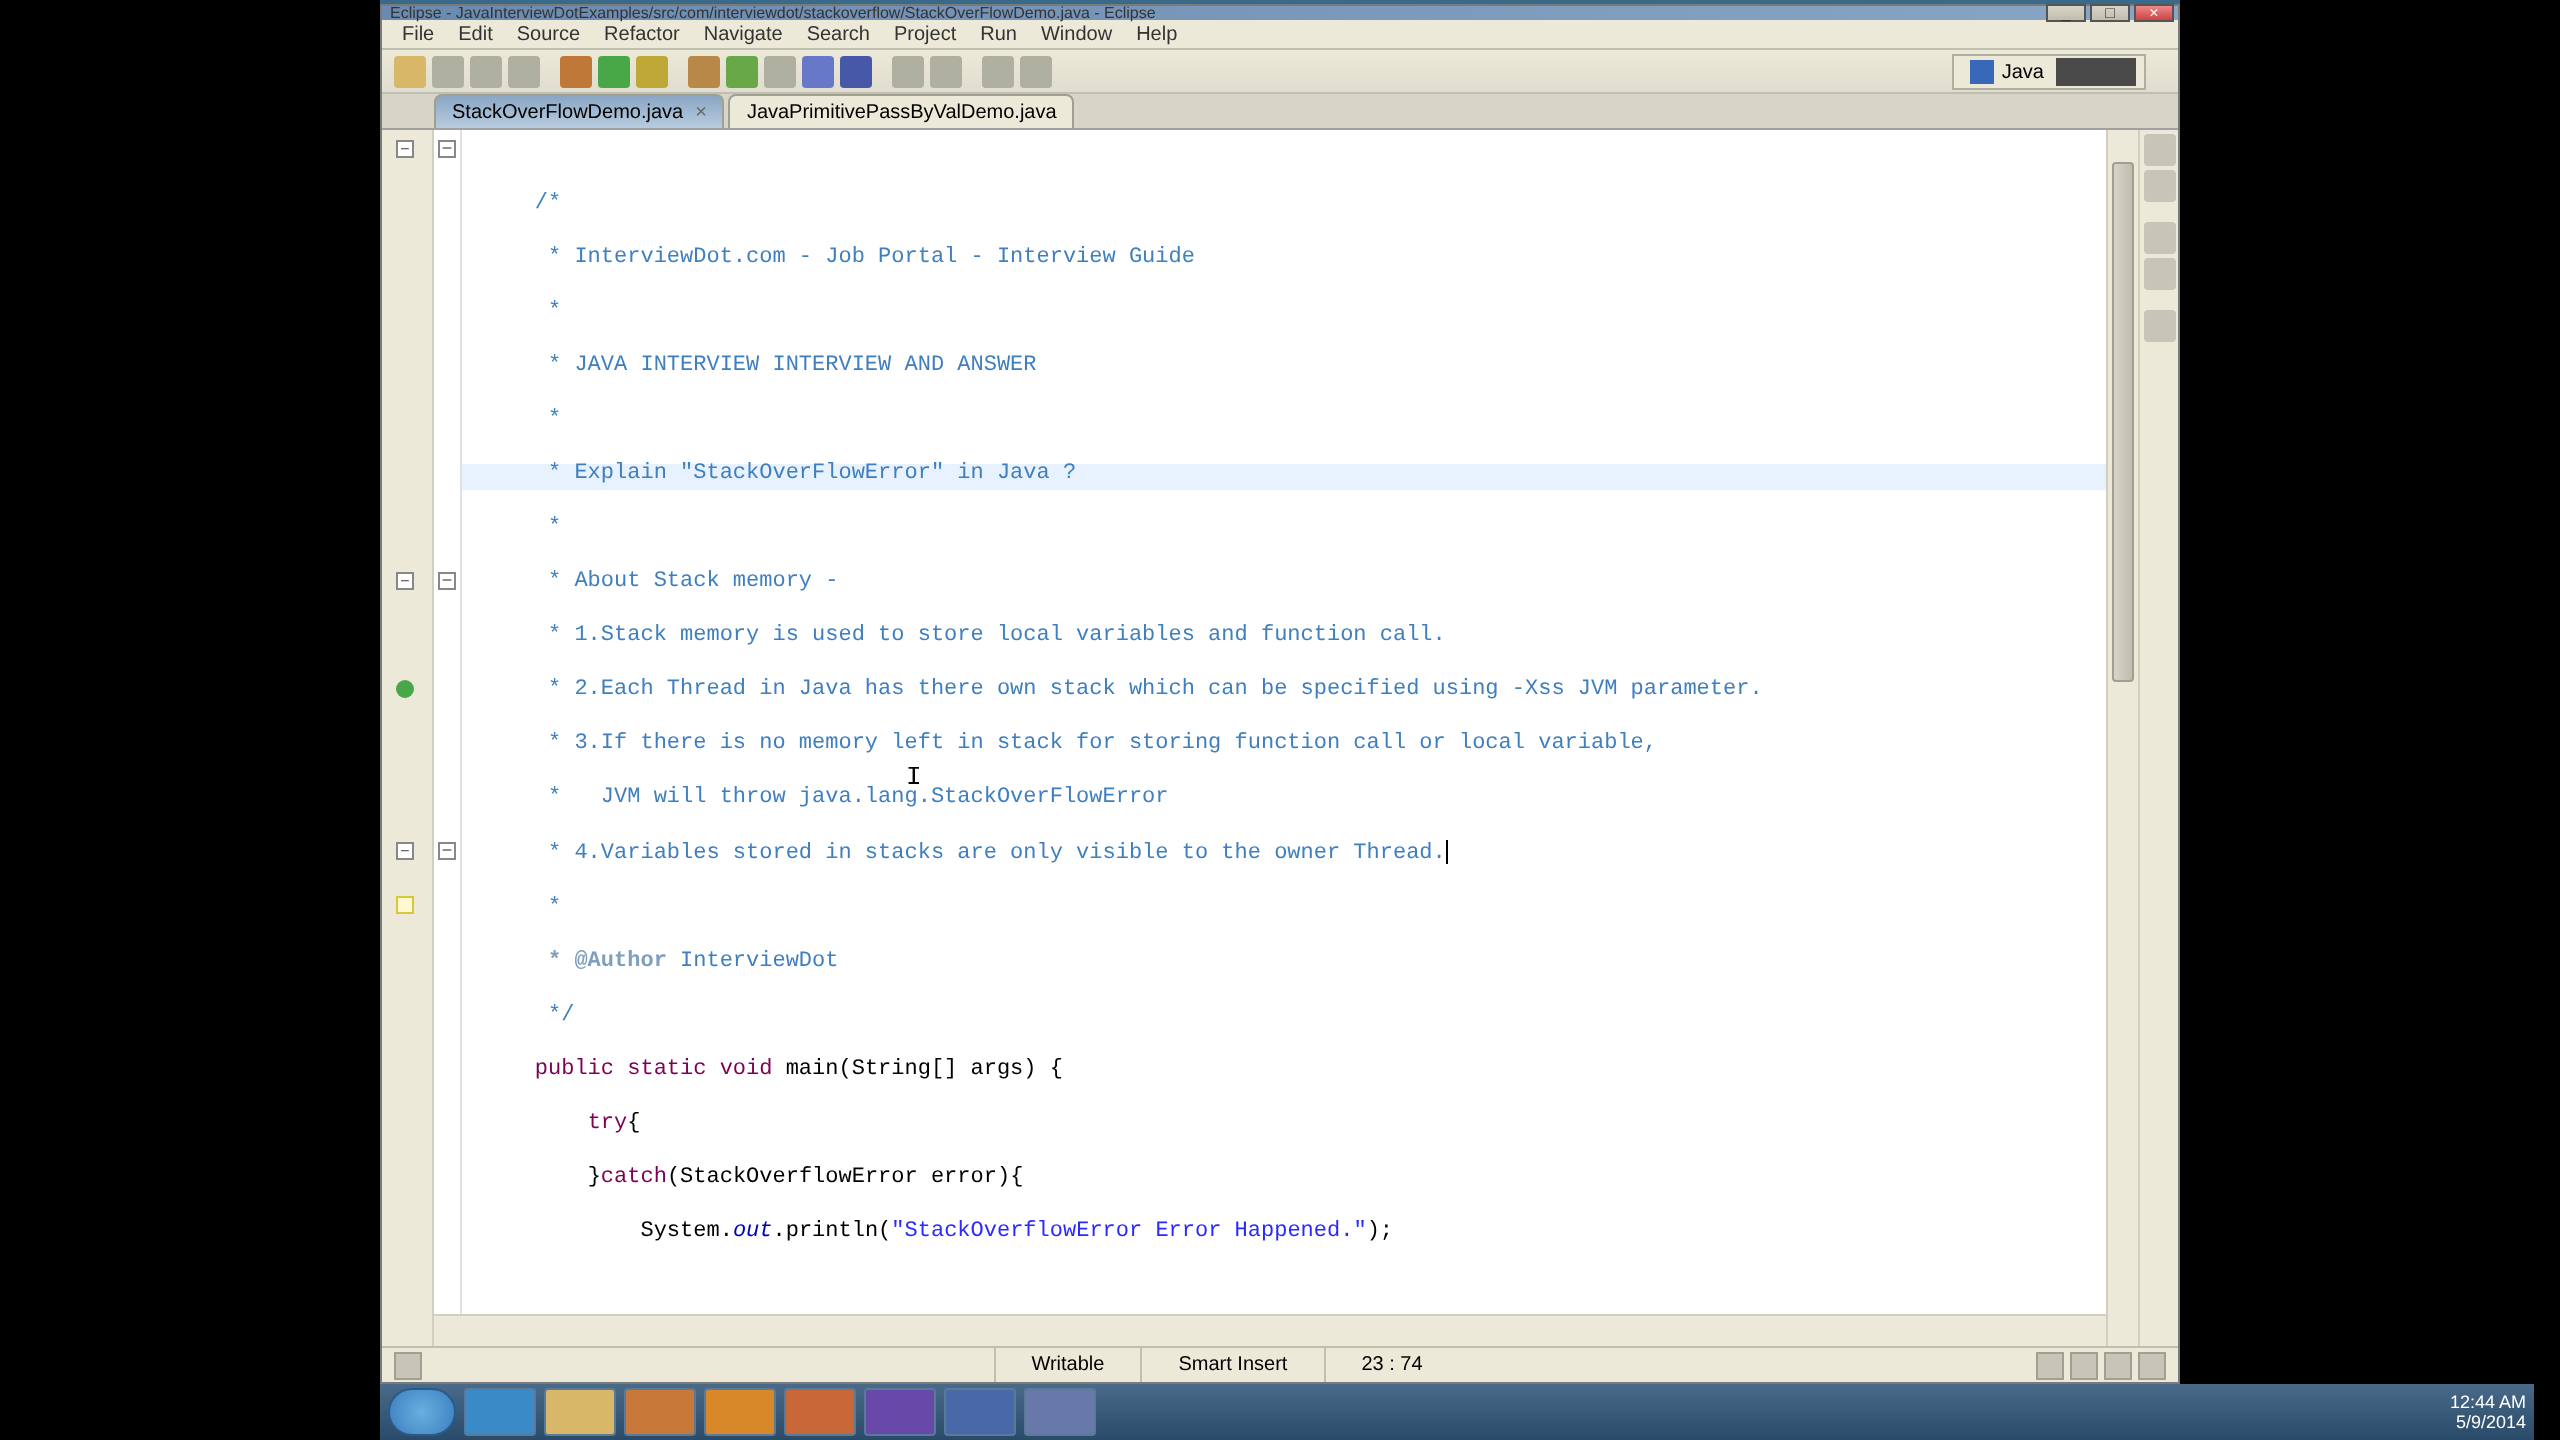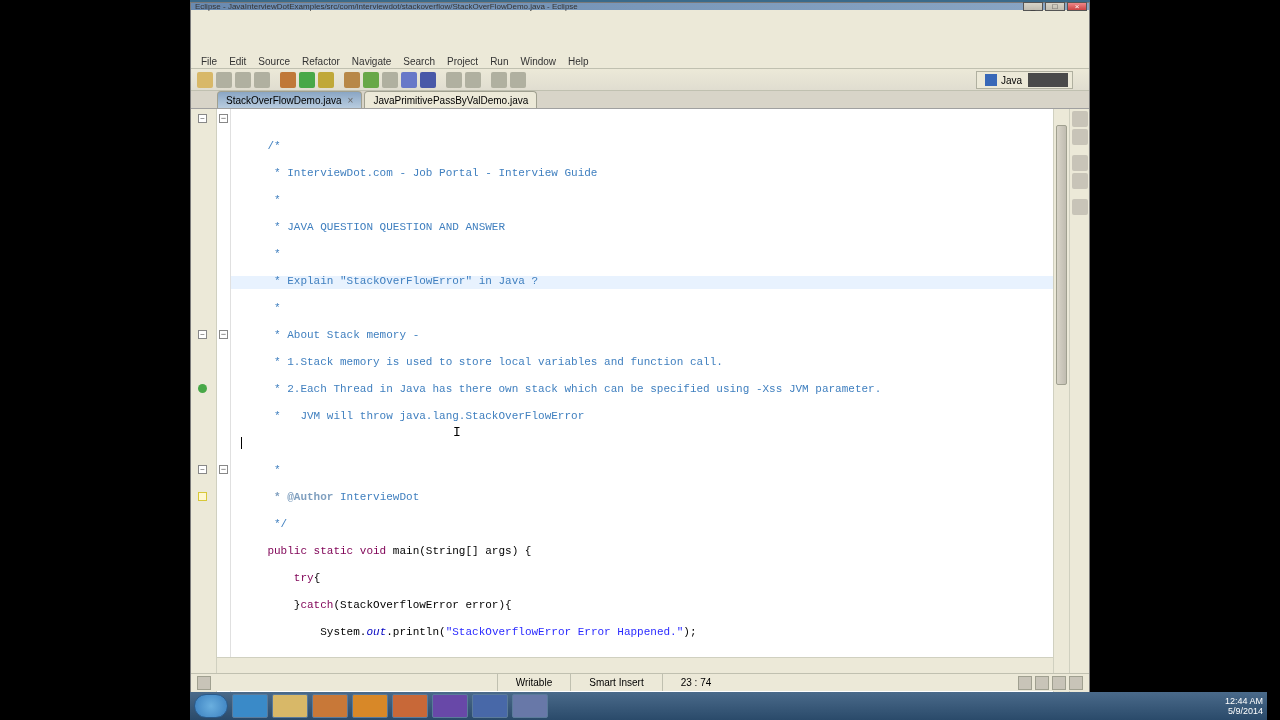--- a/index.html
+++ b/index.html
@@ -61,21 +61,20 @@
   text-align: center;
   line-height: 8px;
 }
 .window-controls .close { background: linear-gradient(#e88, #c44); color:#fff;}
 .menubar {
   height: 15px;
   background: #ece9d8;
   display: flex;
   padding-left: 4px;
   border-bottom: 1px solid #c0c0b0;
-  margin-top: 44px;
 }
 .menubar span {
   padding: 0 6px;
   font-size: 10px;
   line-height: 15px;
   color: #333;
 }
 .toolbar {
   height: 22px;
   background: linear-gradient(#ece9d8, #e0ddd0);
@@ -367,29 +366,30 @@
         <div class="fold-marker" style="top:5px">−</div>
         <div class="fold-marker" style="top:221px">−</div>
         <div class="fold-marker" style="top:356px">−</div>
       </div>
 
       <div class="code-content">
         <div class="highlight-line" style="top:166.5px"></div>
 <div class="codeline"><span class="c-comment">    <span>/*</span></span></div>
 <div class="codeline"><span class="c-comment">    <span> * InterviewDot.com - Job Portal - Interview Guide</span></span></div>
 <div class="codeline"><span class="c-comment">    <span> * </span></span></div>
-<div class="codeline"><span class="c-comment">    <span> * JAVA QUESTION QUESTION AND ANSWER</span></span></div>
+<div class="codeline"><span class="c-comment">    <span> * JAVA INTERVIEW INTERVIEW AND ANSWER</span></span></div>
 <div class="codeline"><span class="c-comment">    <span> * </span></span></div>
 <div class="codeline"><span class="c-comment">    <span> * Explain "StackOverFlowError" in Java ?</span></span></div>
 <div class="codeline"><span class="c-comment">    <span> * </span></span></div>
 <div class="codeline"><span class="c-comment">    <span> * About Stack memory - </span></span></div>
 <div class="codeline"><span class="c-comment">    <span> * 1.Stack memory is used to store local variables and function call.</span></span></div>
 <div class="codeline"><span class="c-comment">    <span> * 2.Each Thread in Java has there own stack which can be specified using -Xss JVM parameter.</span></span></div>
+<div class="codeline"><span class="c-comment">    <span> * 3.If there is no memory left in stack for storing function call or local variable,</span></span></div>
 <div class="codeline"><span class="c-comment">    <span> *   JVM will throw java.lang.StackOverFlowError</span></span></div>
-<div class="codeline"><span class="caret"></span></div>
+<div class="codeline"><span class="c-comment">    <span> * 4.Variables stored in stacks are only visible to the owner Thread.</span></span><span class="caret"></span></div>
 <div class="codeline"><span class="c-comment">    <span> * </span></span></div>
 <div class="codeline"><span class="c-comment">    <span class="c-doctag"> * @Author</span><span> InterviewDot</span></span></div>
 <div class="codeline"><span class="c-comment">    <span> */</span></span></div>
 <div class="codeline">    <span class="c-keyword">public static void</span><span> main(String[] args) {</span></div>
 <div class="codeline">        <span class="c-keyword">try</span><span>{</span></div>
 <div class="codeline">        <span>}</span><span class="c-keyword">catch</span><span>(StackOverflowError error){</span></div>
 <div class="codeline">            <span>System.</span><span class="c-field">out</span><span>.println(</span><span class="c-string">"StackOverflowError Error Happened."</span><span>);</span></div>
 
 
 

